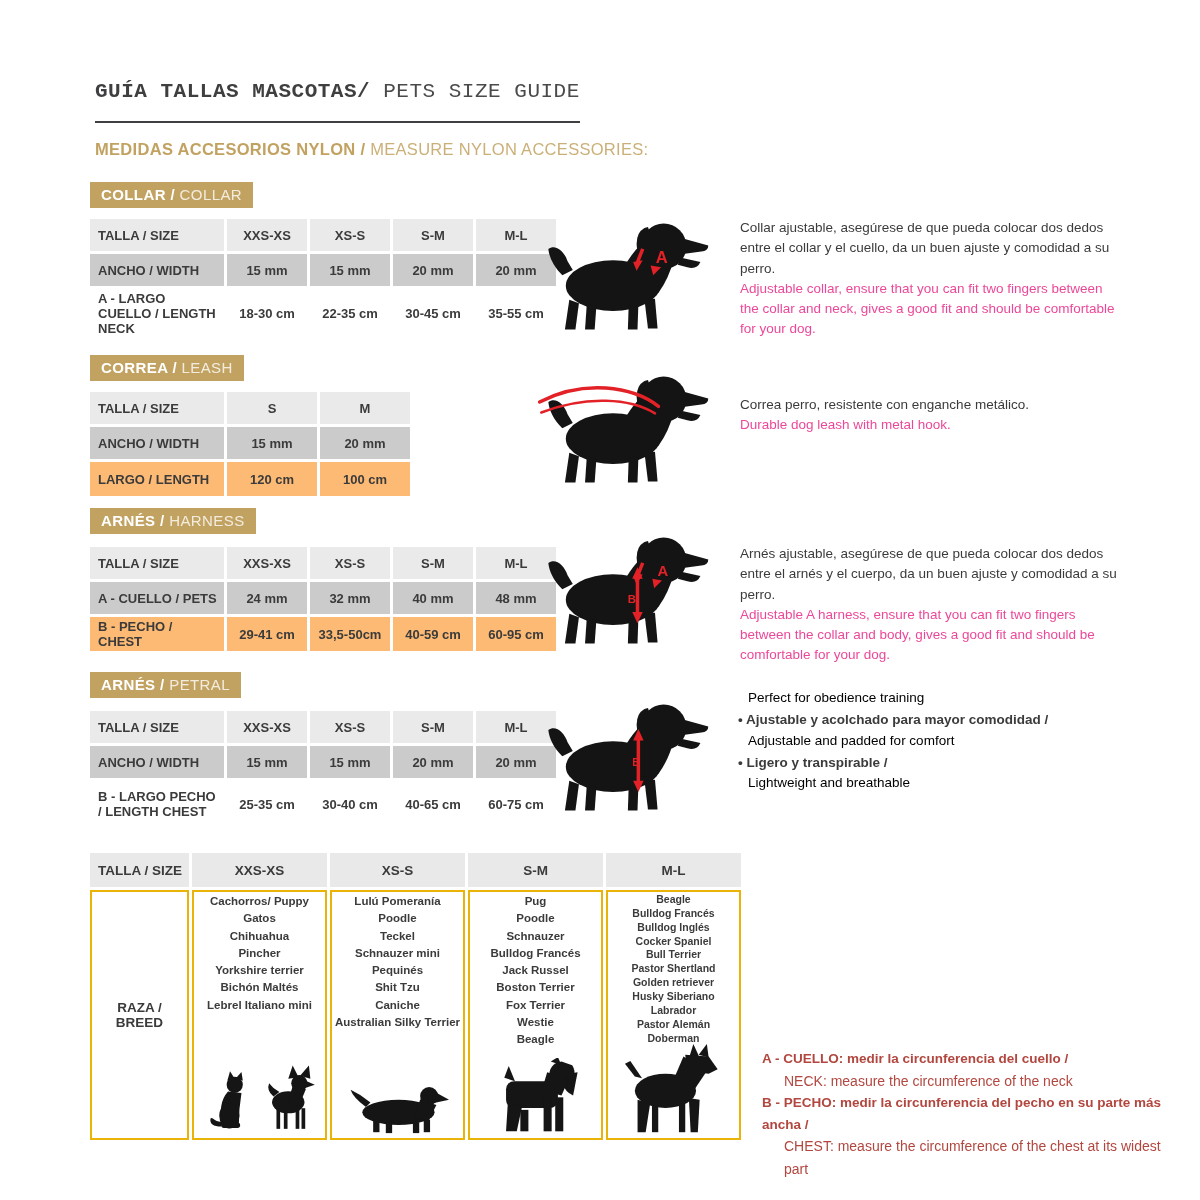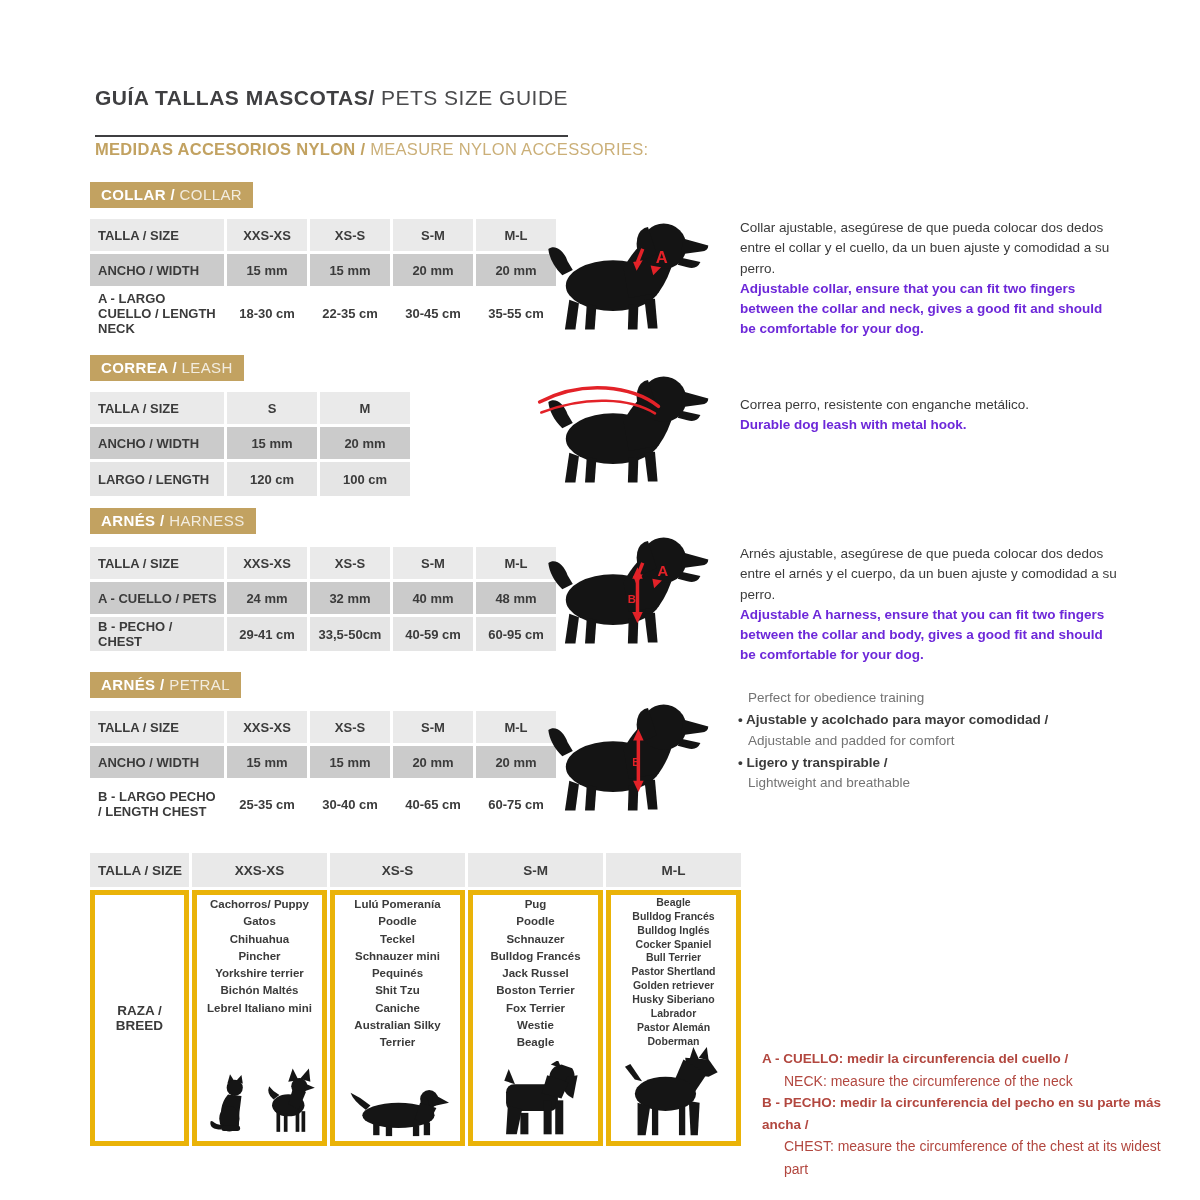--- a/index.html
+++ b/index.html
@@ -2,22 +2,22 @@
 <html><head>
 <meta charset="utf-8">
 <style>
   html,body{margin:0;padding:0;background:#ffffff;}
   .page{
     position:relative; width:1200px; height:1200px; background:#ffffff;
     font-family:"Liberation Sans", sans-serif; color:#3b3b3b; overflow:hidden;
   }
   
   .main-title{
-    position:absolute; left:95px; top:86px; font-size:21px; letter-spacing:.5px;
-    border-bottom:2px solid #3f3f41; padding-bottom:25px; color:#3f3f41; white-space:nowrap;
+    position:absolute; left:95px; top:80px; font-size:21px; letter-spacing:.5px;
+    border-bottom:2px solid #3f3f41; padding-bottom:18px; color:#3f3f41; white-space:nowrap;font-family:Liberation Mono, monospace;
   }
   .main-title .es{font-weight:bold;}
   .main-title .en{font-weight:normal; color:#4a4a4c;}
   .subtitle{
     position:absolute; left:95px; top:140px; font-size:16.5px; color:#c2a261; white-space:nowrap; letter-spacing:.3px;
   }
   .subtitle .es{font-weight:bold;}
   .subtitle .en{font-weight:normal; opacity:.85;}
   
   .section{position:absolute; left:0; width:1200px;}
@@ -30,45 +30,45 @@
   .table-wrap{position:absolute; left:87px;}
   table.spec{border-collapse:separate; border-spacing:3px;}
   table.spec td{
     text-align:center; font-weight:bold; font-size:13px; color:#3b3b3b; padding:2px 4px;
   }
   table.spec td.lbl{width:122px; text-align:left; padding-left:8px;}
   table.spec td.val{width:72px;}
   table.spec.cols2 td.val{width:82px;}
   tr.r-head td{background:#eaeaea; height:28px;}
   tr.r-mid td{background:#cbcbcb; height:28px;}
-  tr.r-white td{background:#e5e5e5; height:30px;}
+  tr.r-white td{background:#fdba74; height:30px;}
   tr.r-tall td{background:#ffffff; height:42px;}
   
   .dog{position:absolute; left:536px; width:175px; height:118px;}
   .dog svg{width:100%; height:100%;}
   
   .desc{position:absolute; left:740px; width:380px; font-size:13.5px; line-height:1.5;}
   .desc .es{font-weight:normal; color:#3b3b3b;}
-  .desc .en{font-weight:bold; color:#6d28d9;}
+  .desc .en{font-weight:normal; color:#ec4899;}
   .bullets{position:absolute; left:738px; width:395px; font-size:13.5px; line-height:1.5;}
   .bullet{margin-bottom:2px;}
   .bullet .es{font-weight:bold;}
   .bullet .es:before{content:"• ";}
-  .bullet .en{font-weight:normal; margin-left:10px; color:#737373;}
+  .bullet .en{font-weight:normal; margin-left:10px; color:#000000;}
   
   .breed-wrap{position:absolute; left:87px; top:850px;}
   table.breed{border-collapse:separate; border-spacing:3px;}
   table.breed td{vertical-align:top;}
   table.breed tr.b-head td{
     background:#e9e9e9; height:32px; font-weight:bold; font-size:13.5px; vertical-align:middle;
   }
   table.breed td.b-lblhead{width:90px; text-align:left; padding-left:8px;}
   table.breed td.b-sizehead{width:133px; text-align:center;}
   table.breed tr.b-body td{
-    background:#fff; border:5px solid #eab308; height:244px; position:relative; 
+    background:#fff; border:2px solid #eab308; height:244px; position:relative; 
   }
   td.b-rowlabel{vertical-align:middle !important; text-align:center; font-weight:bold; font-size:13.5px;margin-left:36px;}
   .breeds{font-size:11.5px; font-weight:bold; line-height:1.5; text-align:center;}
   .breeds.tight{font-size:10.5px; line-height:1.32;}
   .sil{position:absolute; left:0; right:0; bottom:4px; display:flex; justify-content:center; align-items:flex-end; gap:8px;}
   
   .notes{position:absolute; left:762px; top:1048px; width:420px; font-size:13.5px; line-height:1.6; color:#b2473f;}
   .note-bold{font-weight:bold;}
   .note-reg{font-weight:normal; margin-left:22px; font-size:14px;}
 </style>

